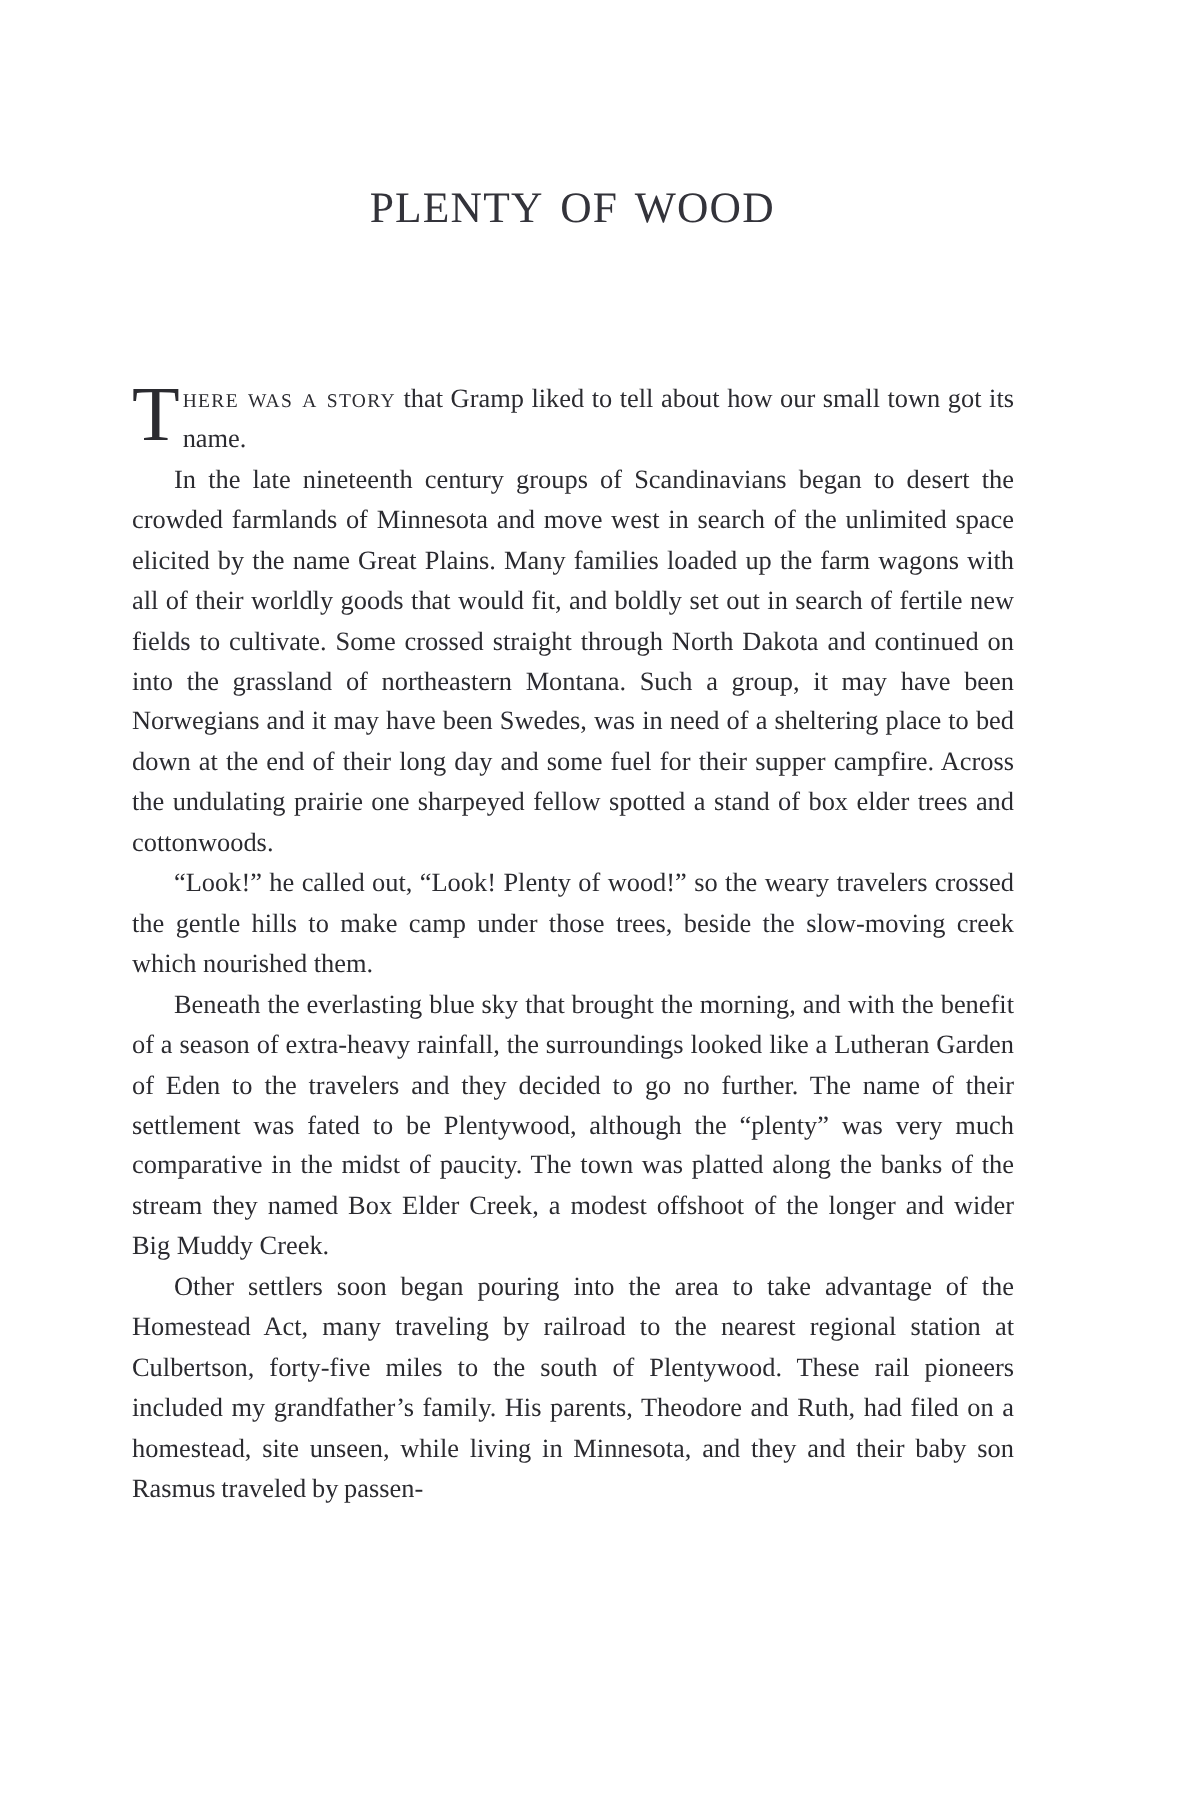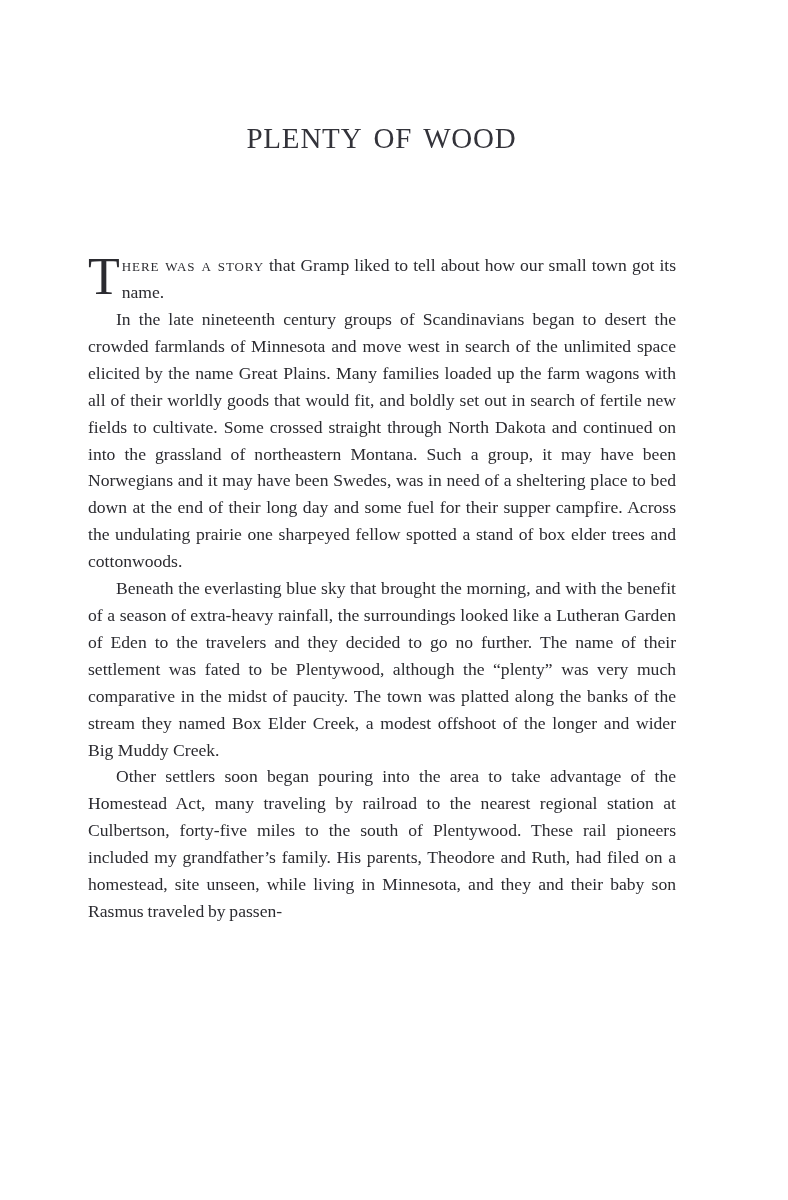--- a/index.html
+++ b/index.html
@@ -96,20 +96,21 @@
 <div class="page">
 
   <h1 class="chapter-title">Plenty of Wood</h1>
 
   <div class="textblock">
 
     <p class="para para-opening"><span class="dropcap">T</span><span class="smallcaps">here was a story</span><span> that Gramp liked to tell about how our small town got its name.</span></p>
 
     <p class="para"><span>In the late nineteenth century groups of Scandinavians began to desert the crowded farmlands of Minnesota and move west in search of the unlimited space elicited by the name Great Plains. Many fami­lies loaded up the farm wagons with all of their worldly goods that would fit, and boldly set out in search of fertile new fields to cultivate. Some crossed straight through North Dakota and continued on into the grassland of northeastern Montana. Such a group, it may have been Norwegians and it may have been Swedes, was in need of a shel­tering place to bed down at the end of their long day and some fuel for their supper campfire. Across the undulating prairie one sharp­eyed fellow spotted a stand of box elder trees and cottonwoods.</span></p>
 
+    <p class="para"><span>“Look!” he called out, “Look! Plenty of wood!” so the weary trav­elers crossed the gentle hills to make camp under those trees, beside the slow-moving creek which nourished them.</span></p>
 
     <p class="para"><span>Beneath the everlasting blue sky that brought the morning, and with the benefit of a season of extra-heavy rainfall, the surroundings looked like a Lutheran Garden of Eden to the travelers and they de­cided to go no further. The name of their settlement was fated to be Plentywood, although the “plenty” was very much comparative in the midst of paucity. The town was platted along the banks of the stream they named Box Elder Creek, a modest offshoot of the longer and wider Big Muddy Creek.</span></p>
 
     <p class="para tight"><span>Other settlers soon began pouring into the area to take advantage of the Homestead Act, many traveling by railroad to the nearest re­gional station at Culbertson, forty-five miles to the south of Plentywood. These rail pioneers included my grandfather’s family. His parents, Theodore and Ruth, had filed on a homestead, site unseen, while living in Minnesota, and they and their baby son Rasmus traveled by passen-</span></p>
 
   </div>
 
 </div>
 
 </body></html>

